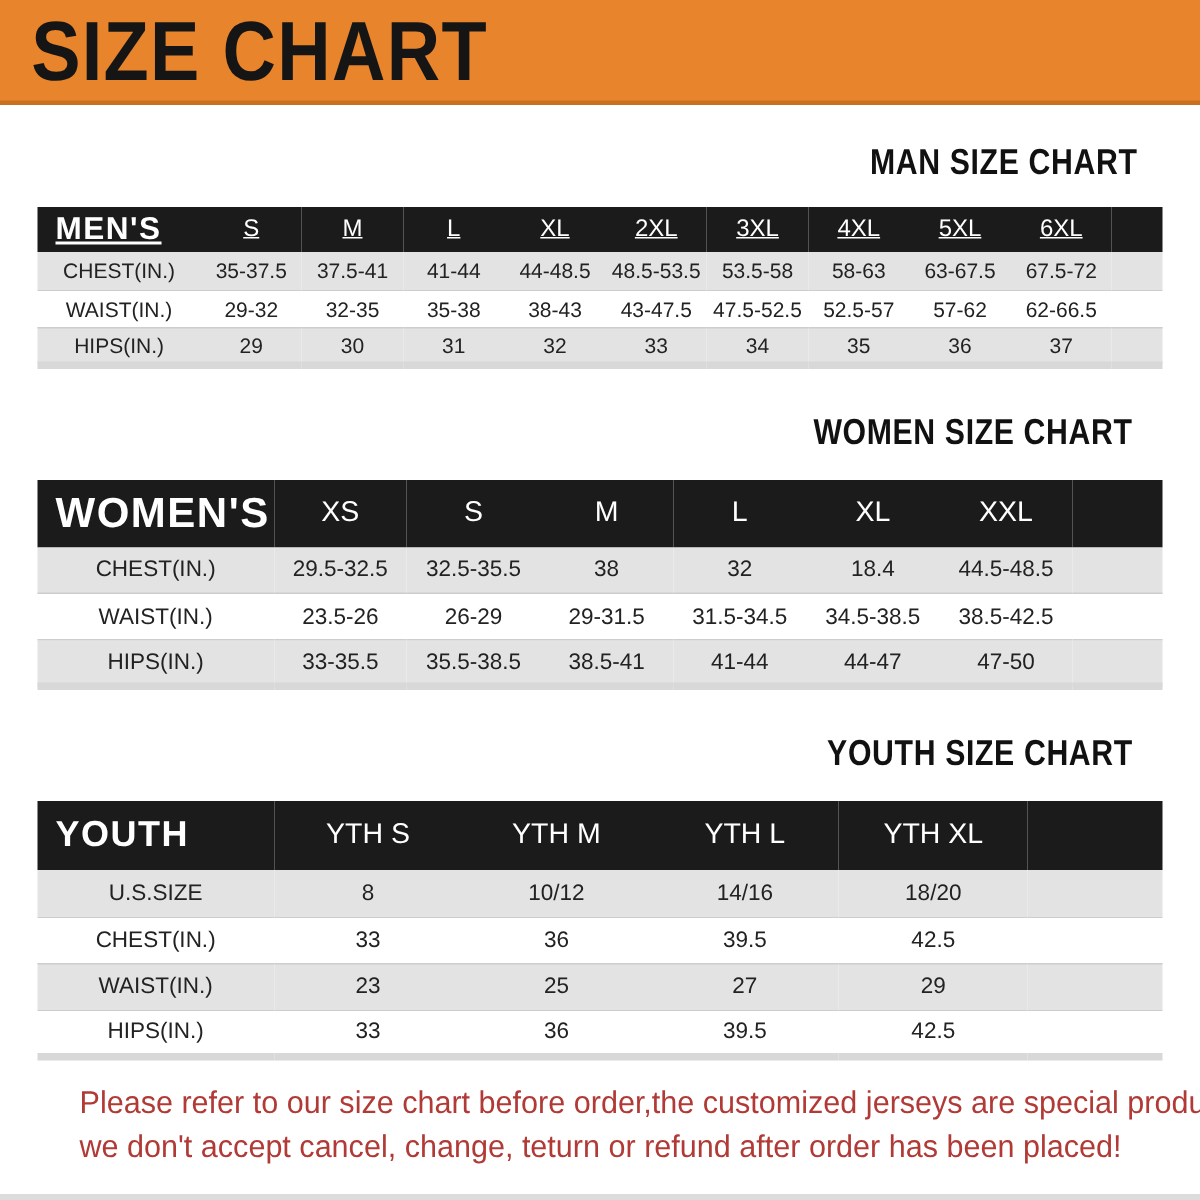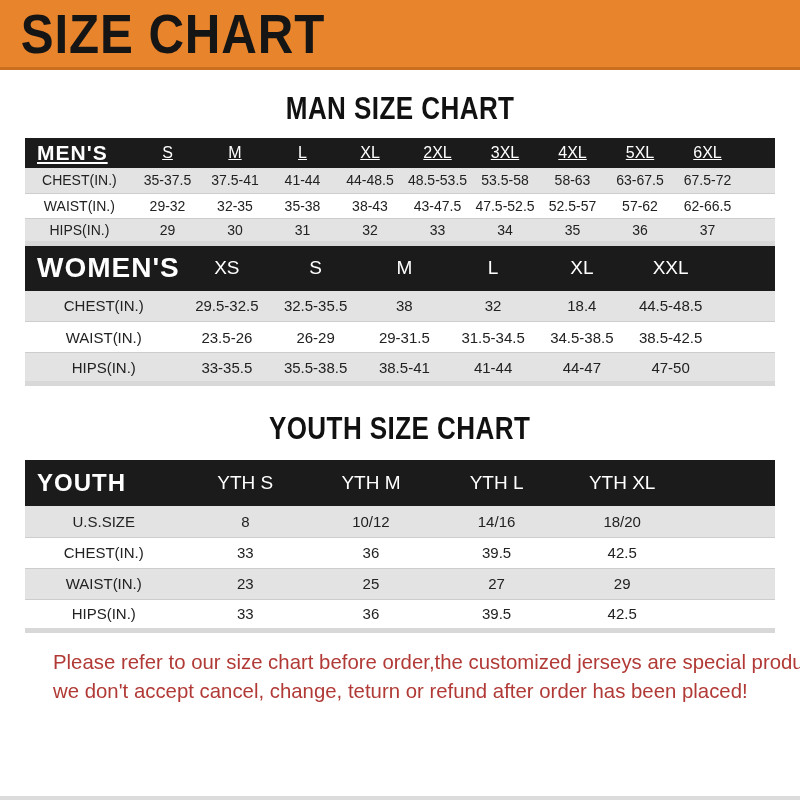--- a/index.html
+++ b/index.html
@@ -25,22 +25,22 @@
     font-weight: bold;
     letter-spacing: 1px;
     color: #151515;
     transform: scaleX(0.88);
     line-height: 1;
   }
 
   
   main { padding: 0 25px; }
   .section-heading {
-    text-align: center;
-    font-size: 31px;
+    text-align: right;
+    font-size: 24px;
     font-weight: bold;
     color: #111;
     line-height: 34px;
   }
   .section-heading > span {
     display: inline-block;
     transform: scaleX(0.84);
     letter-spacing: 0.5px;
   }
   .sec-men   .section-heading { margin: 22px 0 12px; }
@@ -205,20 +205,23 @@
               <td>36</td>
               <td>37</td>
               <td></td>
             </tr>
           </tbody>
         </table>
       </div>
   </section>
 
   <section class="sec-women">
+    <h2 class="section-heading">
+      <span>WOMEN SIZE CHART</span>
+    </h2>
     <div>
         <table class="size-table">
           <colgroup>
             <col class="c-label">
             <col class="c-data">
             <col class="c-data">
             <col class="c-data">
             <col class="c-data">
             <col class="c-data">
             <col class="c-data">

